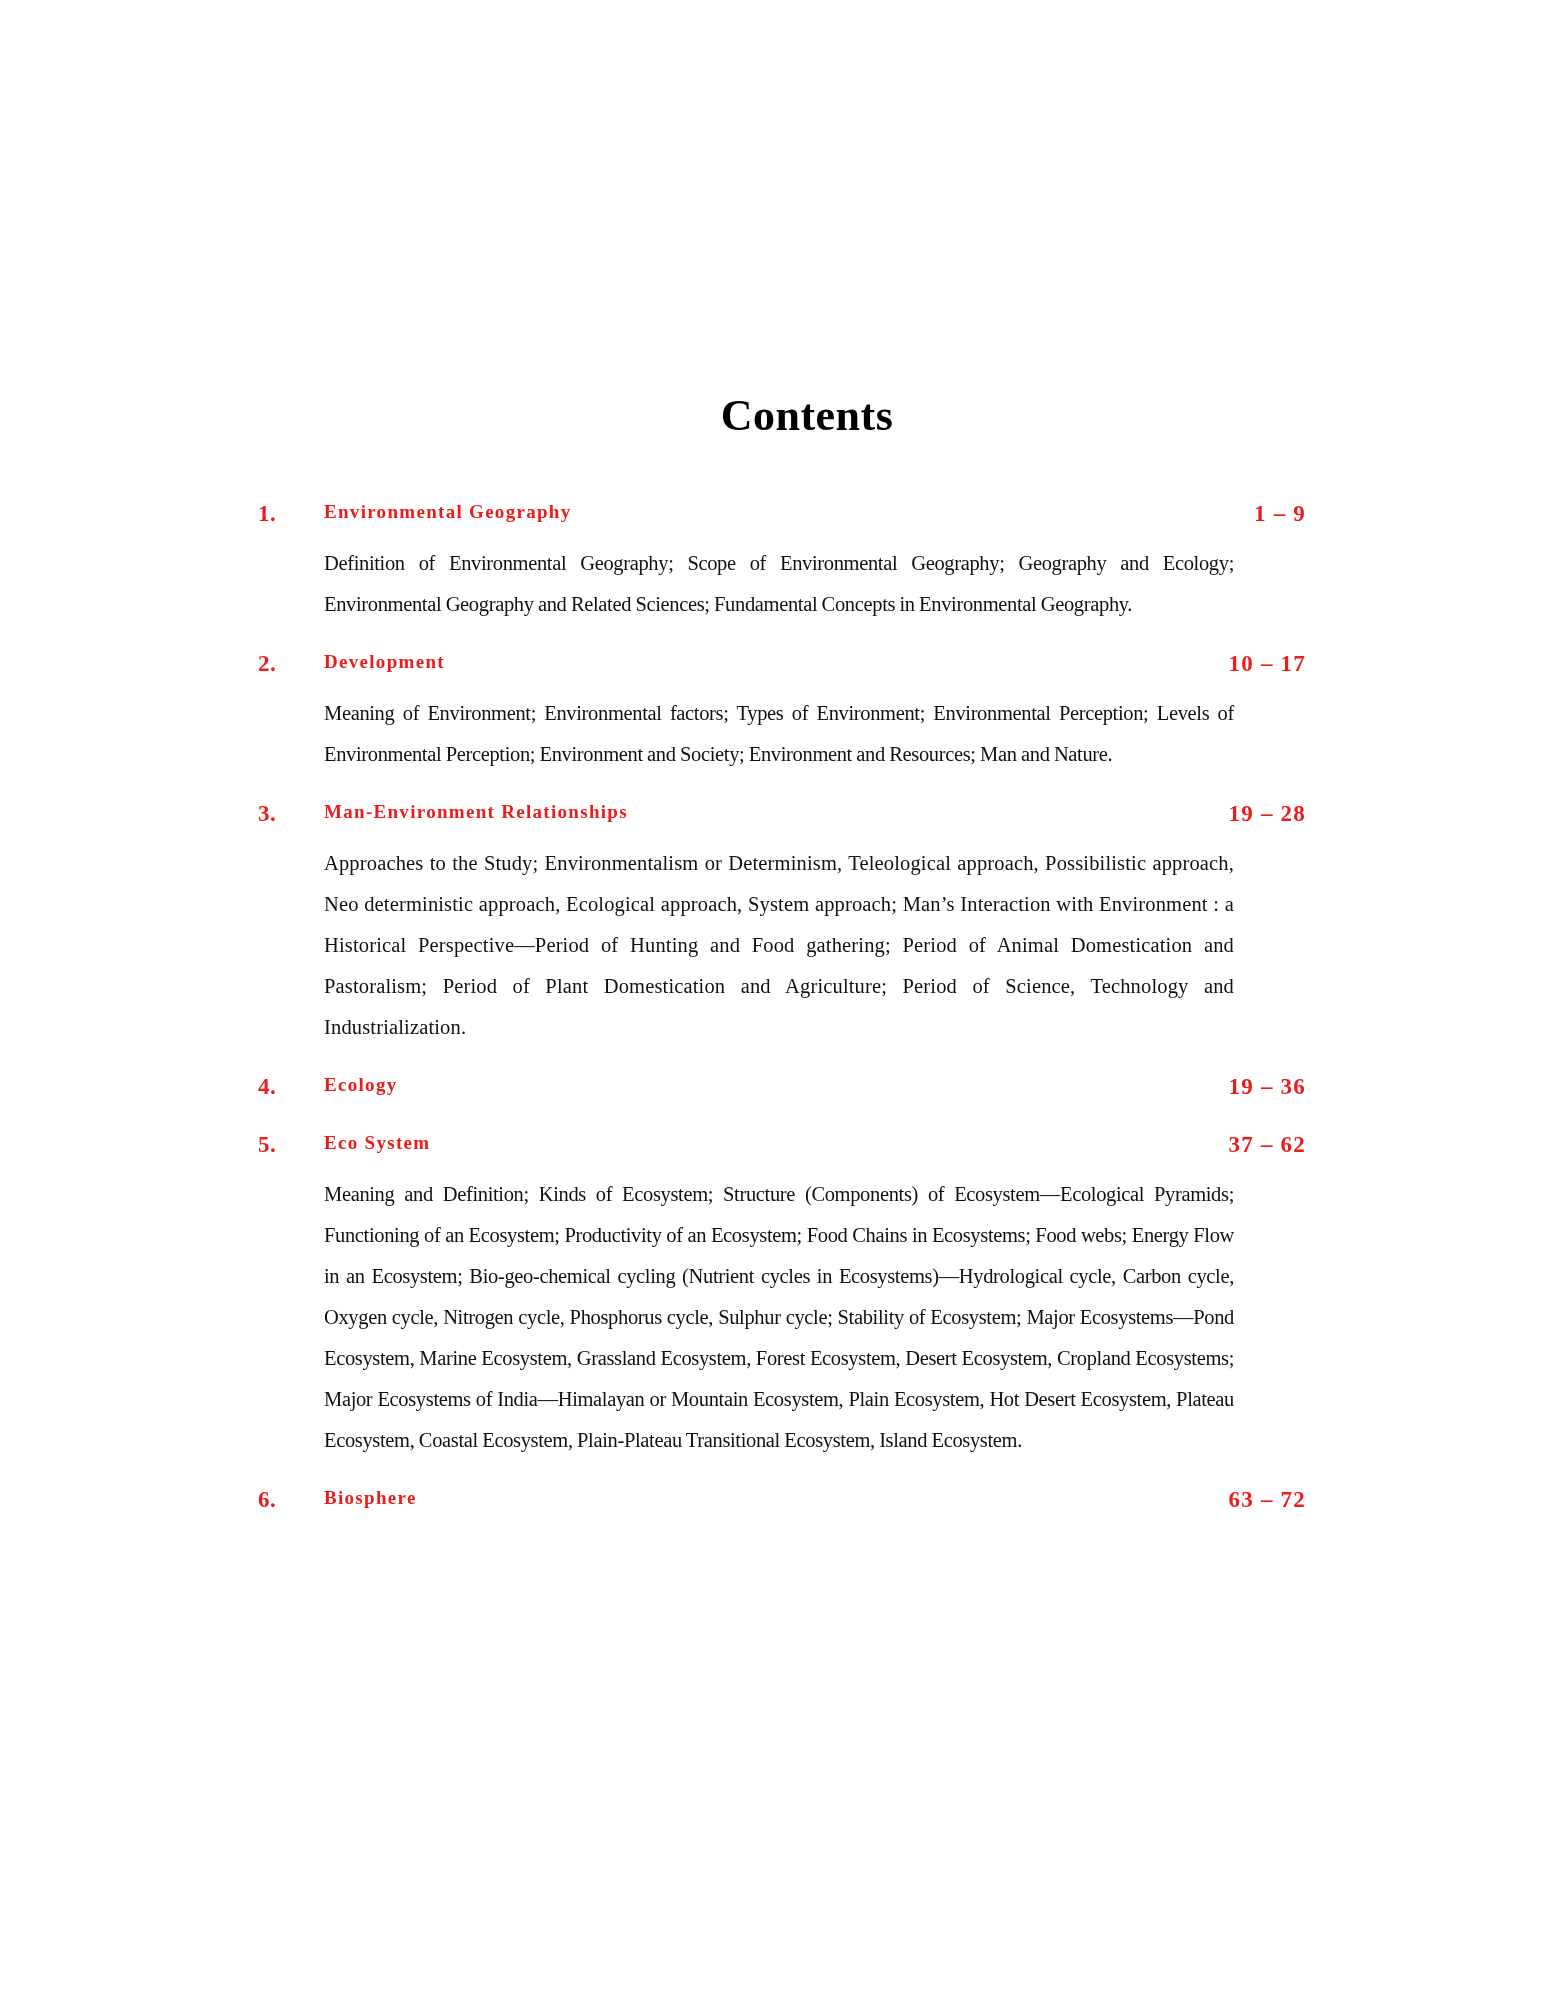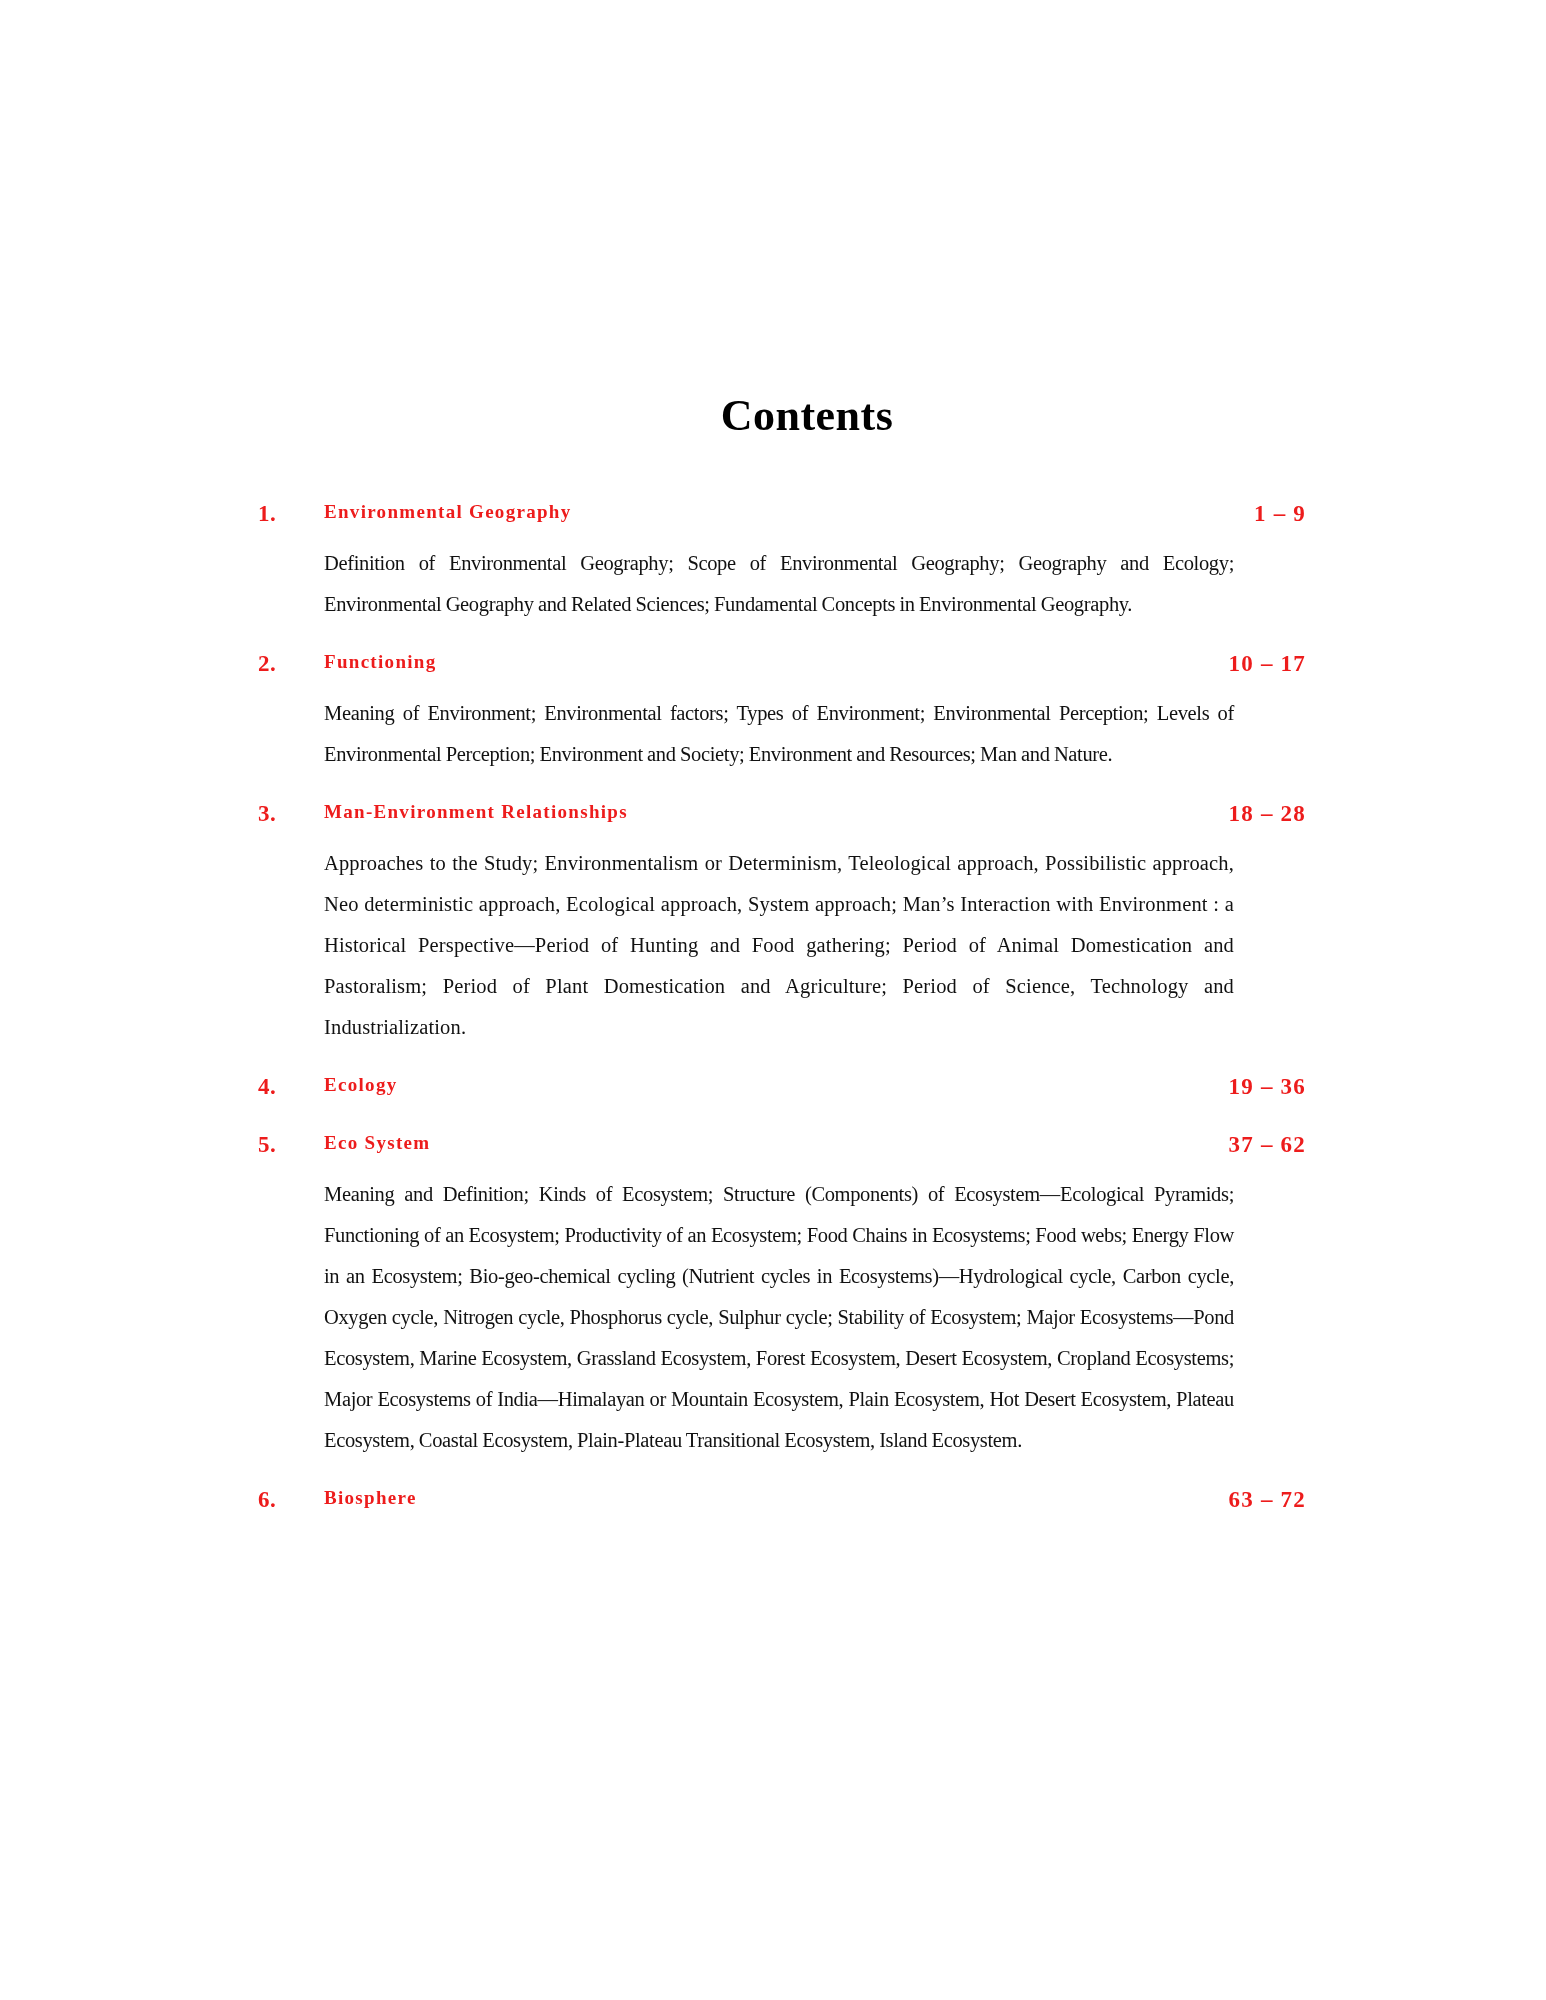--- a/index.html
+++ b/index.html
@@ -119,31 +119,31 @@
         <span class="entry-num">1.</span>
         <span class="entry-title">Environmental Geography</span>
         <span class="entry-pages">1 – 9</span>
       </div>
       <p class="entry-desc narrow">Definition of Environmental Geography; Scope of Environmental Geography; Geography and Ecology; Environmental Geography and Related Sciences; Fundamental Concepts in Environmental Geography.</p>
     </div>
 
     <div class="entry">
       <div class="entry-head">
         <span class="entry-num">2.</span>
-        <span class="entry-title">Functioning</span>
+        <span class="entry-title">Development</span>
         <span class="entry-pages">10 – 17</span>
       </div>
       <p class="entry-desc narrow">Meaning of Environment; Environmental factors; Types of Environment; Environmental Perception; Levels of Environmental Perception; Environment and Society; Environment and Resources; Man and Nature.</p>
     </div>
 
     <div class="entry">
       <div class="entry-head">
         <span class="entry-num">3.</span>
         <span class="entry-title">Man-Environment Relationships</span>
-        <span class="entry-pages">18 – 28</span>
+        <span class="entry-pages">19 – 28</span>
       </div>
       <p class="entry-desc wide">Approaches to the Study; Environmentalism or Determinism, Teleological approach, Possibilistic approach, Neo deterministic approach, Ecological approach, System approach; Man’s Interaction with Environment : a Historical Perspective—Period of Hunting and Food gathering; Period of Animal Domestication and Pastoralism; Period of Plant Domestication and Agriculture; Period of Science, Technology and Industrialization.</p>
     </div>
 
     <div class="entry">
       <div class="entry-head">
         <span class="entry-num">4.</span>
         <span class="entry-title">Ecology</span>
         <span class="entry-pages">19 – 36</span>
       </div>

